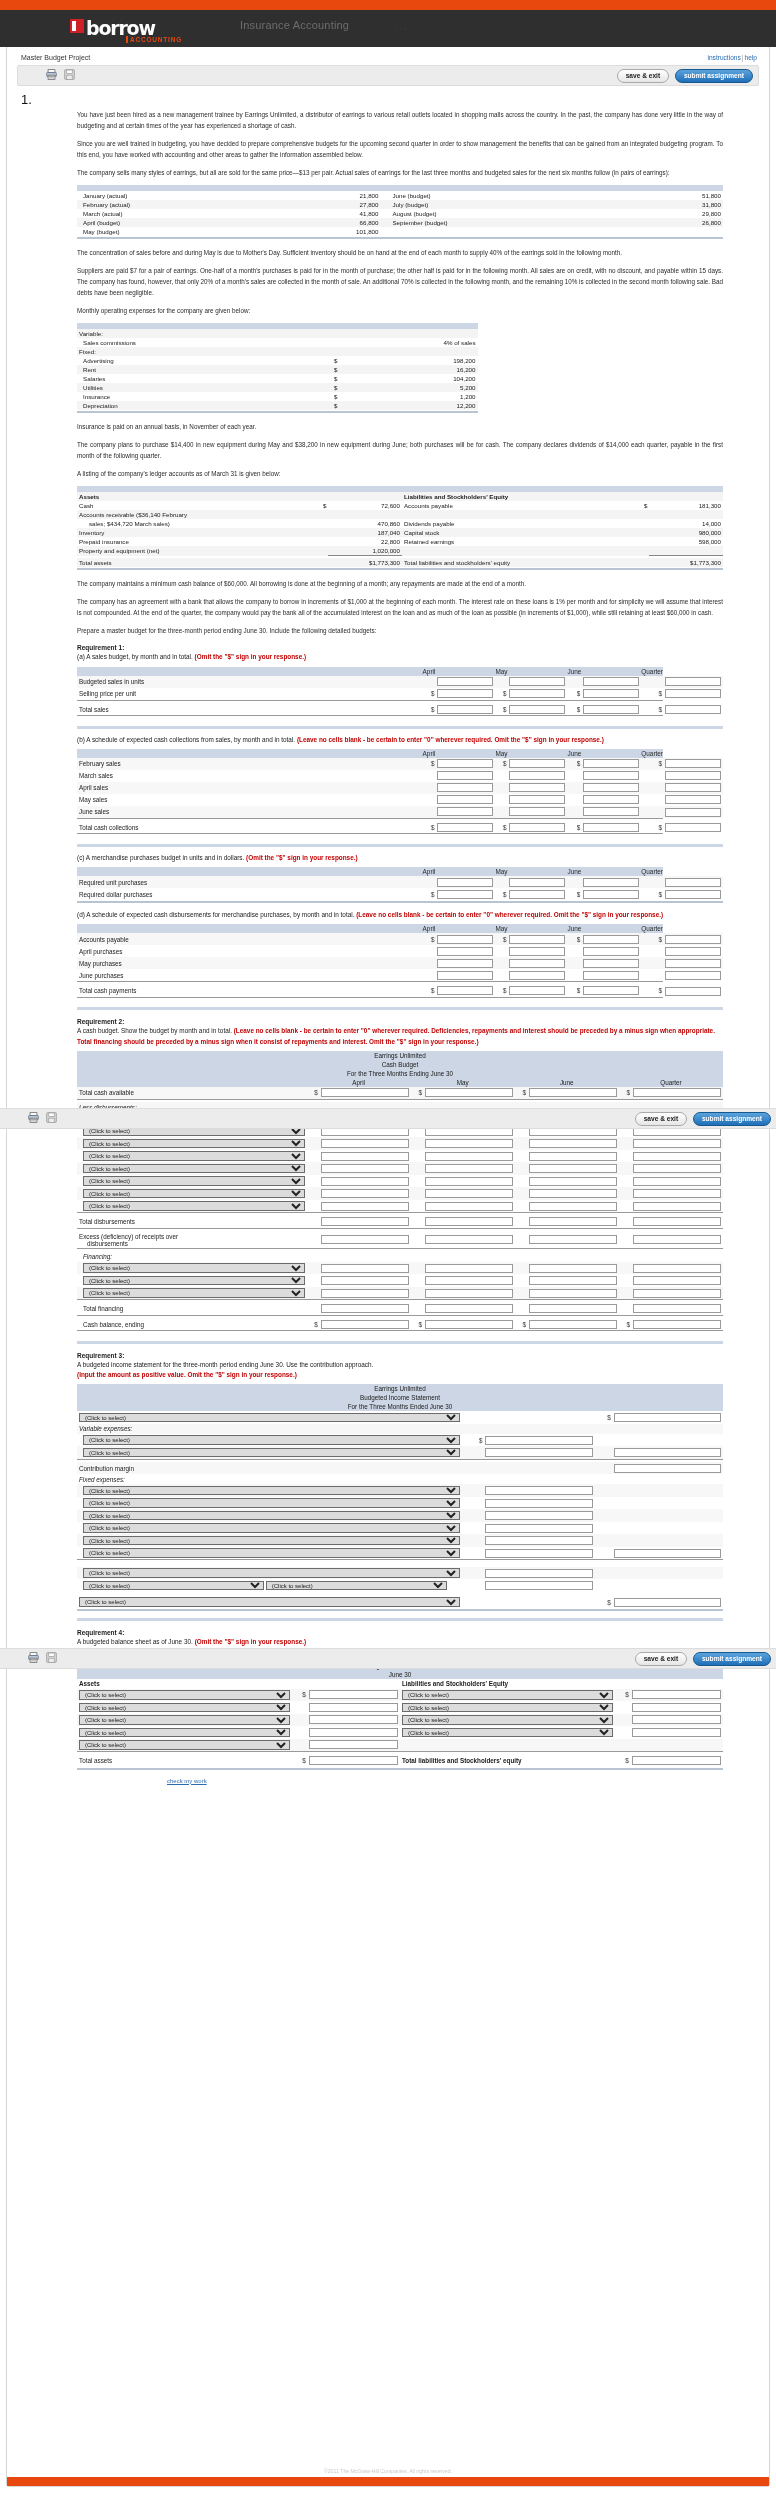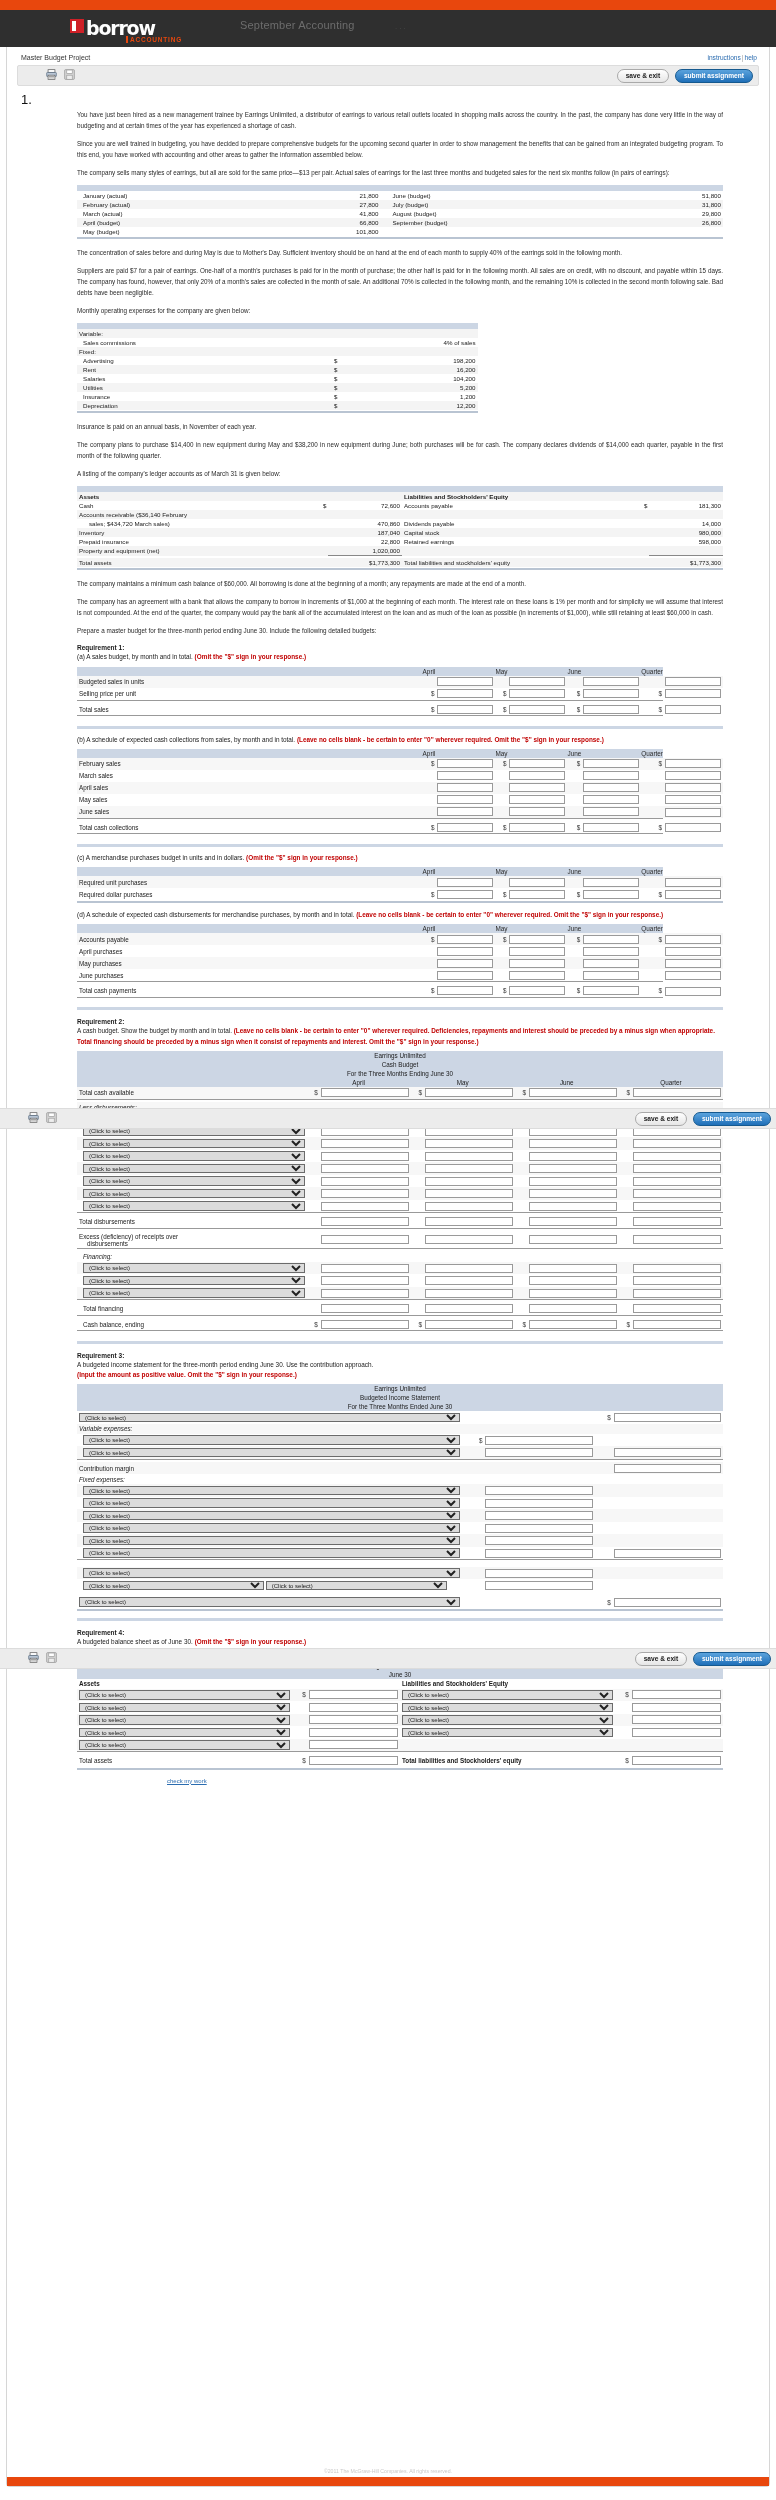--- a/index.html
+++ b/index.html
@@ -131,21 +131,21 @@
 </head>
 <body>
 
 <div class="orange-bar"></div>
 
 <div class="brand-bar">
   <div class="logo-wrap">
     <span class="logo-mark"></span><span class="logo-text">borrow</span>
     <span class="logo-sub">ACCOUNTING</span>
   </div>
-  <div class="course-title">September Accounting</div>
+  <div class="course-title">Insurance Accounting</div>
   <div class="course-ghost">...</div>
   <div class="course-ghost2"></div>
 </div>
 
 <div class="page-card">
 
   <div class="titlerow">
     <span class="proj-title">Master Budget Project</span>
     <span class="helplinks">
       <a href="#">instructions</a><span class="sep">|</span><a href="#">help</a>

